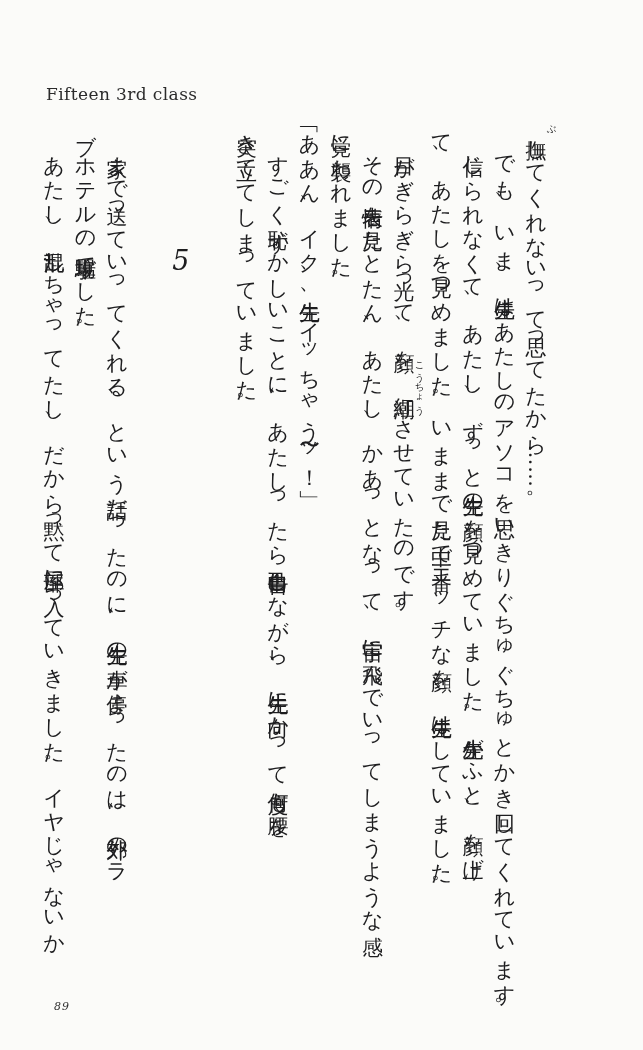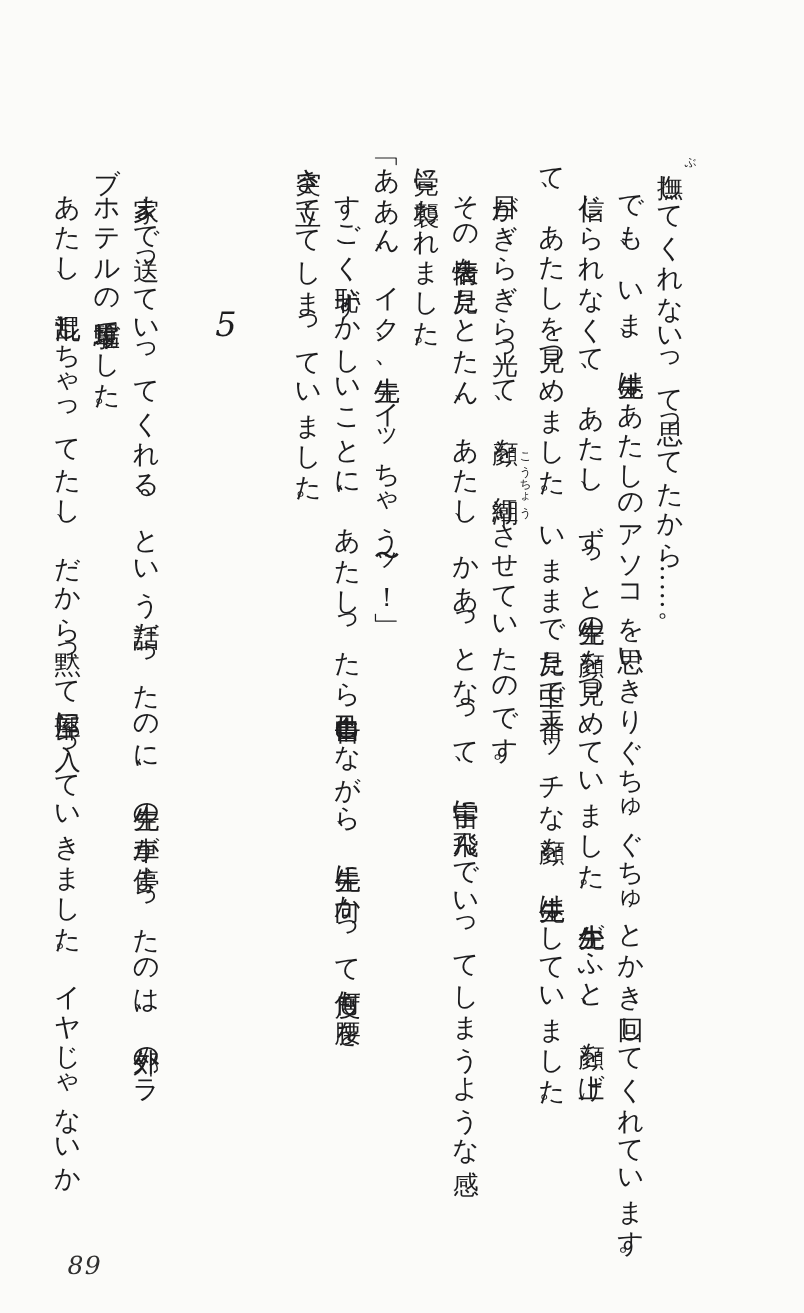--- a/index.html
+++ b/index.html
@@ -51,30 +51,31 @@
     transform: translateX(-50%);
     writing-mode: horizontal-tb;
     font-style: italic;
     font-size: 27px;
     color: #1d1d1f;
   }
   .page-number {
     position: absolute;
     left: 54px; top: 1000px;
     font-style: italic;
-    font-size: 20px;
+    font-size: 11px;
     color: #303030;
     letter-spacing: 1px;
   }
 </style>
 </head>
 <body>
 
 <div class="page" style="background: rgb(251, 251, 249);">
 
+  <div class="running-header">Fifteen 3rd class</div>
 
   <div class="text-main" lang="ja" style="color: rgb(29, 29, 31);">
     <p class="jline"><ruby>撫<rt>ぶ</rt></ruby>してくれないって思ってたから……。</p>
     <p class="jline indent">でも、いま、先生はあたしのアソコを思いきりぐちゅぐちゅとかき回してくれています。</p>
     <p class="jline indent">信じられなくて、あたし、ずっと先生の顔を見つめていました。先生がふと、顔を上げ</p>
     <p class="jline">て、あたしを見つめました。いままで見た中で一番エッチな顔を、先生はしていました。</p>
     <p class="jline indent">目がぎらぎら光って、顔を<ruby>紅潮<rt>こうちょう</rt></ruby>させていたのです。</p>
     <p class="jline indent">その表情を見たとたん、あたし、かあっとなって、宇宙に飛んでいってしまうような感</p>
     <p class="jline">覚に襲われました。</p>
     <p class="jline">「ああん、イク、先生、イッちゃう〜ッ！」</p>

